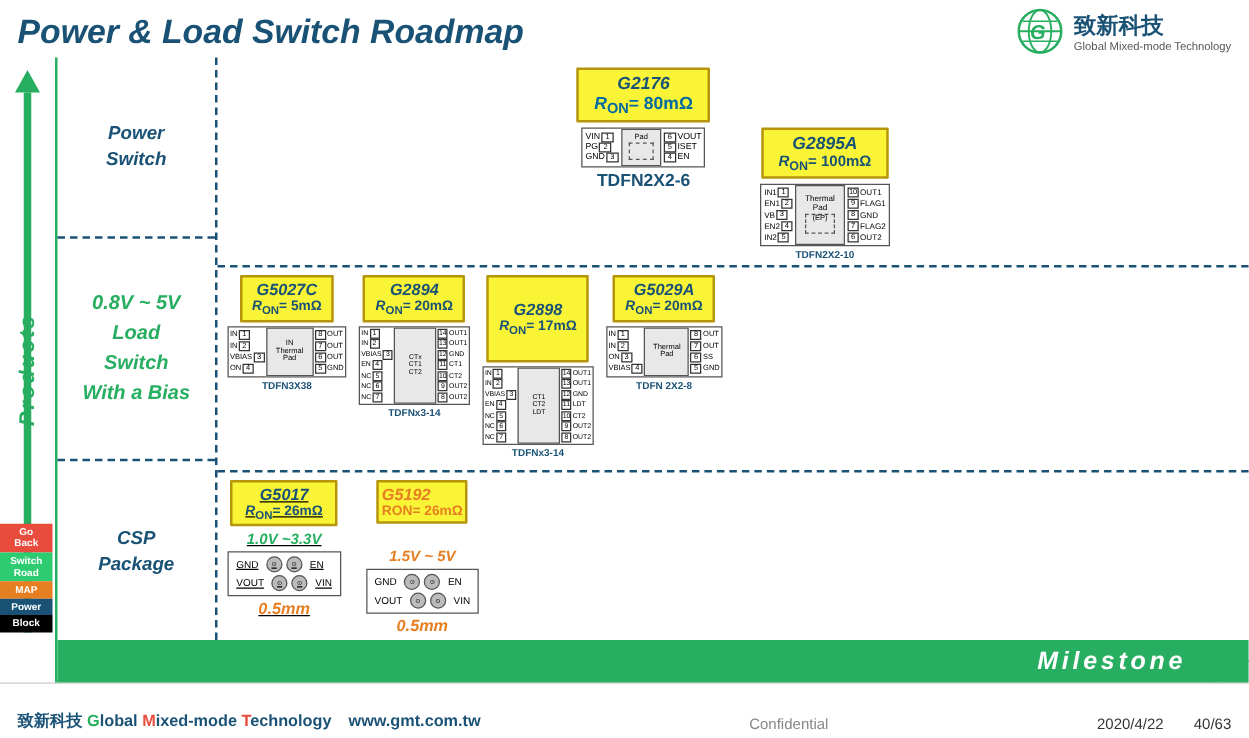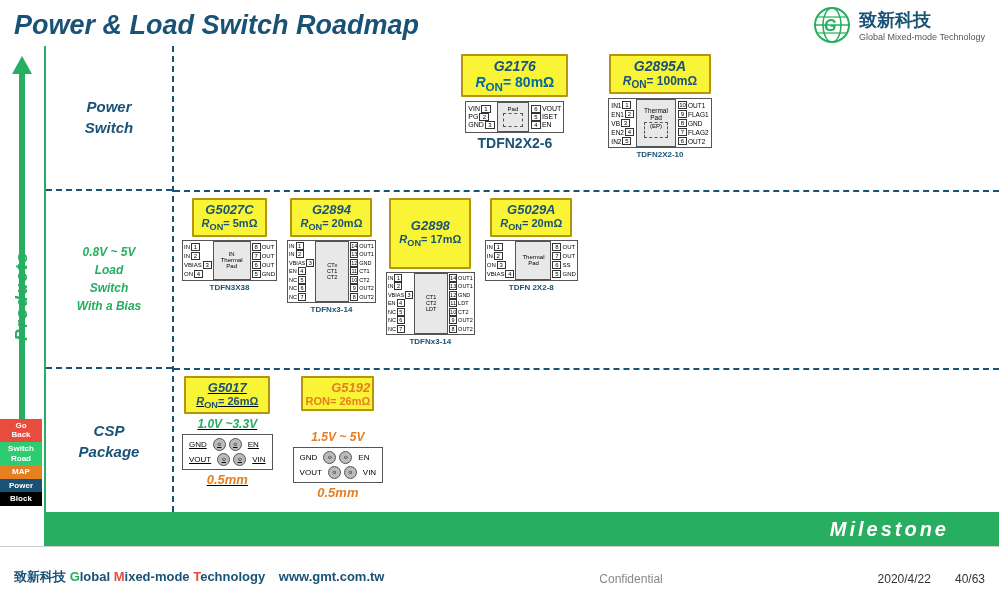--- a/index.html
+++ b/index.html
@@ -80,21 +80,21 @@
 
       <div style="display:flex;flex-direction:row;flex:1;">
 
         <div style="width:128px;display:flex;flex-direction:column;border-right:2px dashed #1a5276;">
 
           <div style="flex:1.2;display:flex;align-items:center;justify-content:center;border-bottom:2px dashed #1a5276;padding:4px;">
             <div style="font-size:15px;font-weight:bold;font-style:italic;color:#1a5276;text-align:center;line-height:1.4;">Power<br>Switch</div>
           </div>
 
           <div style="flex:1.5;display:flex;align-items:center;justify-content:center;border-bottom:2px dashed #1a5276;padding:4px;">
-            <div style="font-size:12px;font-weight:bold;font-style:italic;color:#27ae60;text-align:center;line-height:1.5;">0.8V ~ 5V<br>Load<br>Switch<br>With a Bias</div>
+            <div style="font-size:16px;font-weight:bold;font-style:italic;color:#27ae60;text-align:center;line-height:1.5;">0.8V ~ 5V<br>Load<br>Switch<br>With a Bias</div>
           </div>
 
           <div style="flex:1.2;display:flex;align-items:center;justify-content:center;padding:4px;">
             <div style="font-size:15px;font-weight:bold;font-style:italic;color:#1a5276;text-align:center;line-height:1.4;">CSP<br>Package</div>
           </div>
         </div>
 
         <div style="flex:1;display:flex;flex-direction:column;">
 
           <div style="flex:1.2;border-bottom:2px dashed #1a5276;display:flex;flex-direction:row;align-items:flex-start;justify-content:center;gap:40px;padding:8px 10px 4px;">
@@ -136,21 +136,21 @@
                   <div style="display:flex;align-items:center;gap:1px;">
                       <span style="border:0.5px solid #333;width:10px;text-align:center;font-size:6px;">4</span>
                       <span>EN</span>
                     </div>
                 </div>
               </div>
               <div style="font-size:14px;font-weight:bold;color:#1a5276;margin-top:2px;">TDFN2X2-6</div>
             </div>
 
             <div style="display:flex;flex-direction:column;align-items:center;">
-              <div style="background:#f9f536;border:2px solid #b7950b;border-radius:1px;padding:2px 12px;text-align:center;margin-bottom:4px;">
+              <div style="background:#f9f536;border:2px solid #b7950b;border-radius:1px;padding:2px 12px;text-align:center;margin-bottom:4px;margin-top:48px;">
                 <div style="font-size:14px;font-weight:bold;font-style:italic;color:#1a5276;">G2895A</div>
                 <div style="font-size:12px;font-weight:bold;color:#1a5276;"><em>R</em><sub>ON</sub>= 100mΩ</div>
               </div>
 
               <div style="display:flex;align-items:stretch;border:1.5px solid #555;">
                 <div style="display:flex;flex-direction:column;justify-content:space-around;padding:2px 2px;font-size:6.5px;gap:1px;">
                   <div style="display:flex;align-items:center;gap:1px;">
                       <span>IN1</span>
                       <span style="border:0.5px solid #333;width:9px;text-align:center;font-size:6px;">1</span>
                     </div>
@@ -487,21 +487,21 @@
                     <div style="width:13px;height:13px;border-radius:50%;border:1px solid #555;background:#bbb;display:flex;align-items:center;justify-content:center;font-size:5px;">⊙</div>
                     <div style="width:13px;height:13px;border-radius:50%;border:1px solid #555;background:#bbb;display:flex;align-items:center;justify-content:center;font-size:5px;">⊙</div>
                   </div>
                   <span>VIN</span>
                 </div>
               </div>
               <div style="font-size:13px;font-weight:bold;font-style:italic;color:#e67e22;margin-top:2px;">0.5mm</div>
             </div>
 
             <div style="display:flex;flex-direction:column;align-items:center;">
-              <div style="background:#f9f536;border:2px solid #b7950b;border-radius:1px;padding:2px 2px;text-align:right;margin-bottom:19px;">
+              <div style="background:#f9f536;border:2px solid #b7950b;border-radius:1px;padding:2px 2px;text-align:left;margin-bottom:19px;">
                 <div style="font-size:13px;font-weight:bold;font-style:italic;color:#e67e22;">G5192</div>
                 <div style="font-size:11px;font-weight:bold;color:#e67e22;">RON= 26mΩ</div>
               </div>
               <div style="font-size:12px;font-weight:bold;font-style:italic;color:#e67e22;margin-bottom:3px;">1.5V ~ 5V</div>
 
               <div style="border:1.5px solid #555;padding:3px 6px;background:#fff;">
                 <div style="display:flex;align-items:center;gap:6px;font-size:8px;margin-bottom:2px;">
                   <span>GND</span>
                   <div style="display:flex;gap:3px;">
                     <div style="width:13px;height:13px;border-radius:50%;border:1px solid #555;background:#bbb;display:flex;align-items:center;justify-content:center;font-size:5px;">⊙</div>

